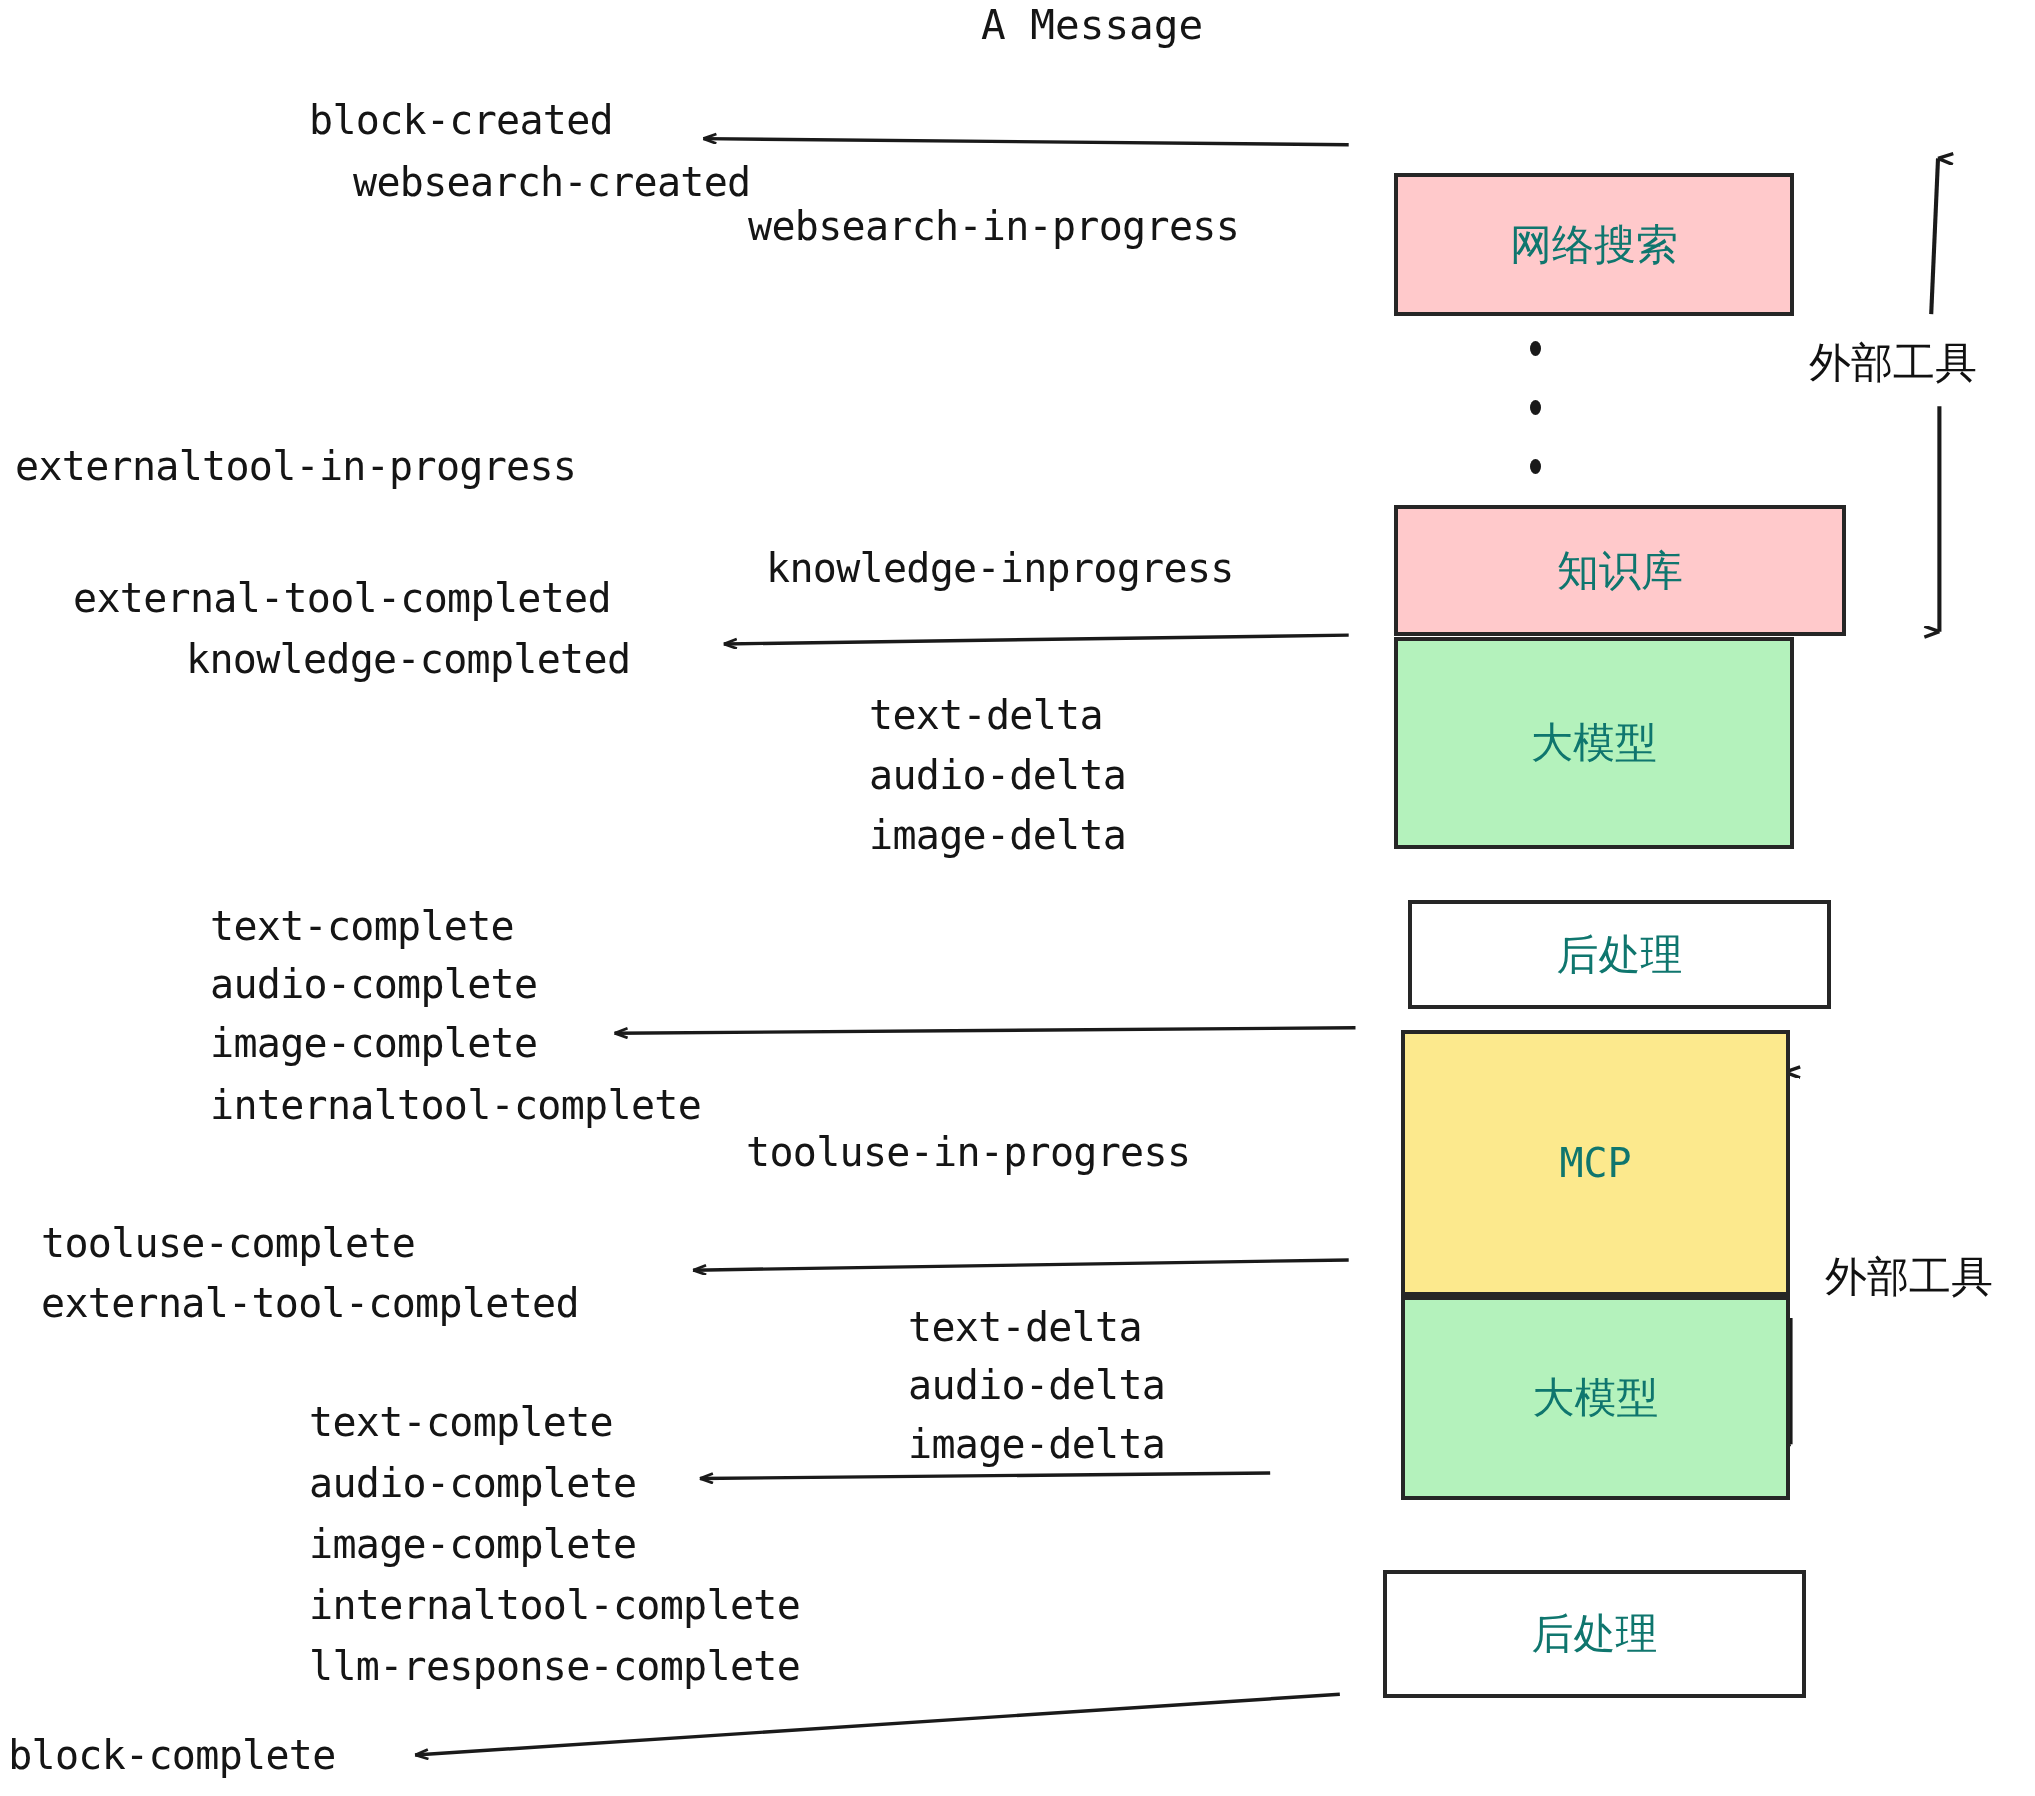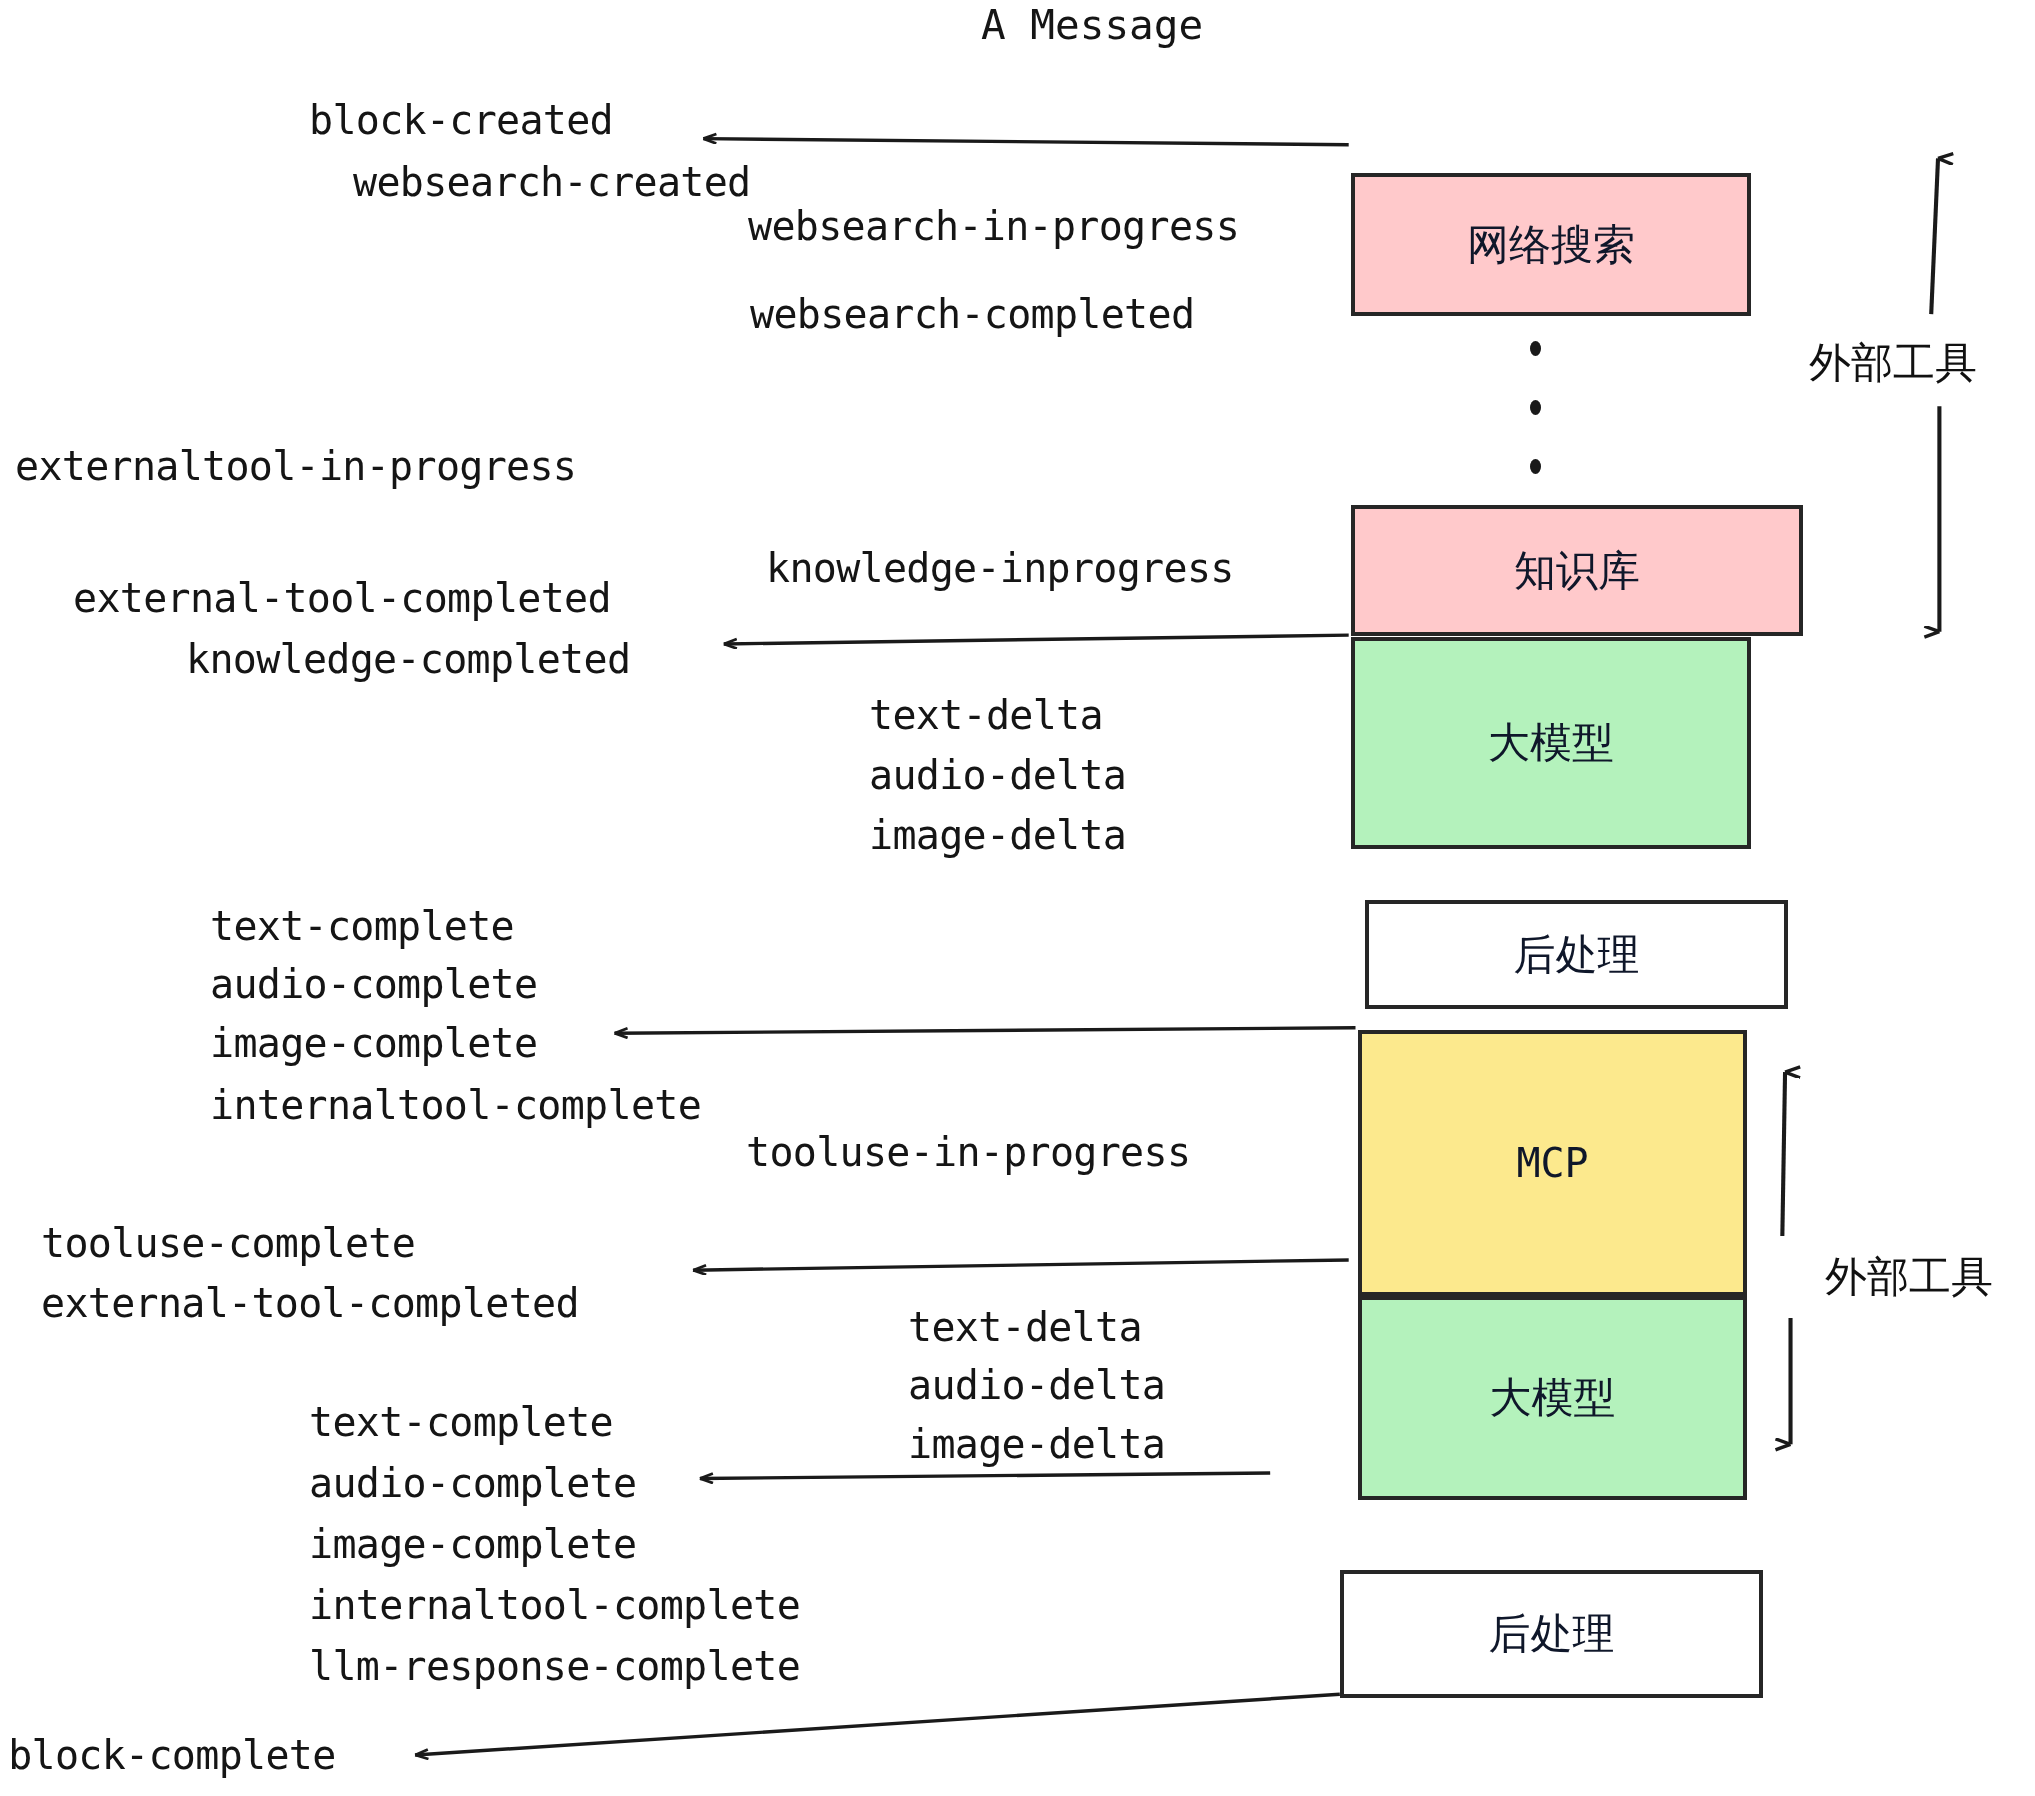--- a/index.html
+++ b/index.html
@@ -32,21 +32,22 @@
   }
   .box{
     position:absolute;
     box-sizing:border-box;
     border:4.8px solid #262626;
     display:flex;
     align-items:center;
     justify-content:center;
     font-family:"DejaVu Sans","Liberation Sans",sans-serif;
     font-size:42px;
-    color:#0f172a;
+    color:#0f766e;
+    margin-left:43px;
   }
   .box.mcp{
     font-family:"DejaVu Sans Mono","Liberation Mono",monospace;
     font-size:40px;
   }
   .side-lbl{
     position:absolute;
     font-family:"DejaVu Sans","Liberation Sans",sans-serif;
     font-size:42px;
     color:#111111;
@@ -106,21 +107,20 @@
     <line x1="2840" y1="595" x2="2840" y2="925" stroke="#1a1a1a" stroke-width="6" marker-end="url(#ahU)"></line>
 
     <line x1="2610" y1="1810" x2="2614" y2="1570" stroke="#1a1a1a" stroke-width="6" marker-end="url(#ahU)"></line>
 
     <line x1="2622" y1="1930" x2="2622" y2="2115" stroke="#1a1a1a" stroke-width="6" marker-end="url(#ahU)"></line>
   </svg>
 
   <div class="lbl" style="left:309px;  top:100px;">block-created</div>
   <div class="lbl" style="left:309px;  top:162px;margin-left:44px;">websearch-created</div>
   <div class="lbl" style="left:748px; top:206px;">websearch-in-progress</div>
-  <div class="lbl" style="left:750px; top:294px;">websearch-completed</div>
 
   <div class="lbl" style="left:15px; top:398px;margin-top:48px;">externaltool-in-progress</div>
 
   <div class="lbl" style="left:766px; top:548px;">knowledge-inprogress</div>
   <div class="lbl" style="left:73px;  top:578px;">external-tool-completed</div>
   <div class="lbl" style="left:186px;  top:639px;">knowledge-completed</div>
 
   <div class="lbl" style="left:869px; top:695px;">text-delta</div>
   <div class="lbl" style="left:869px; top:755px;">audio-delta</div>
   <div class="lbl" style="left:869px; top:815px;">image-delta</div>

